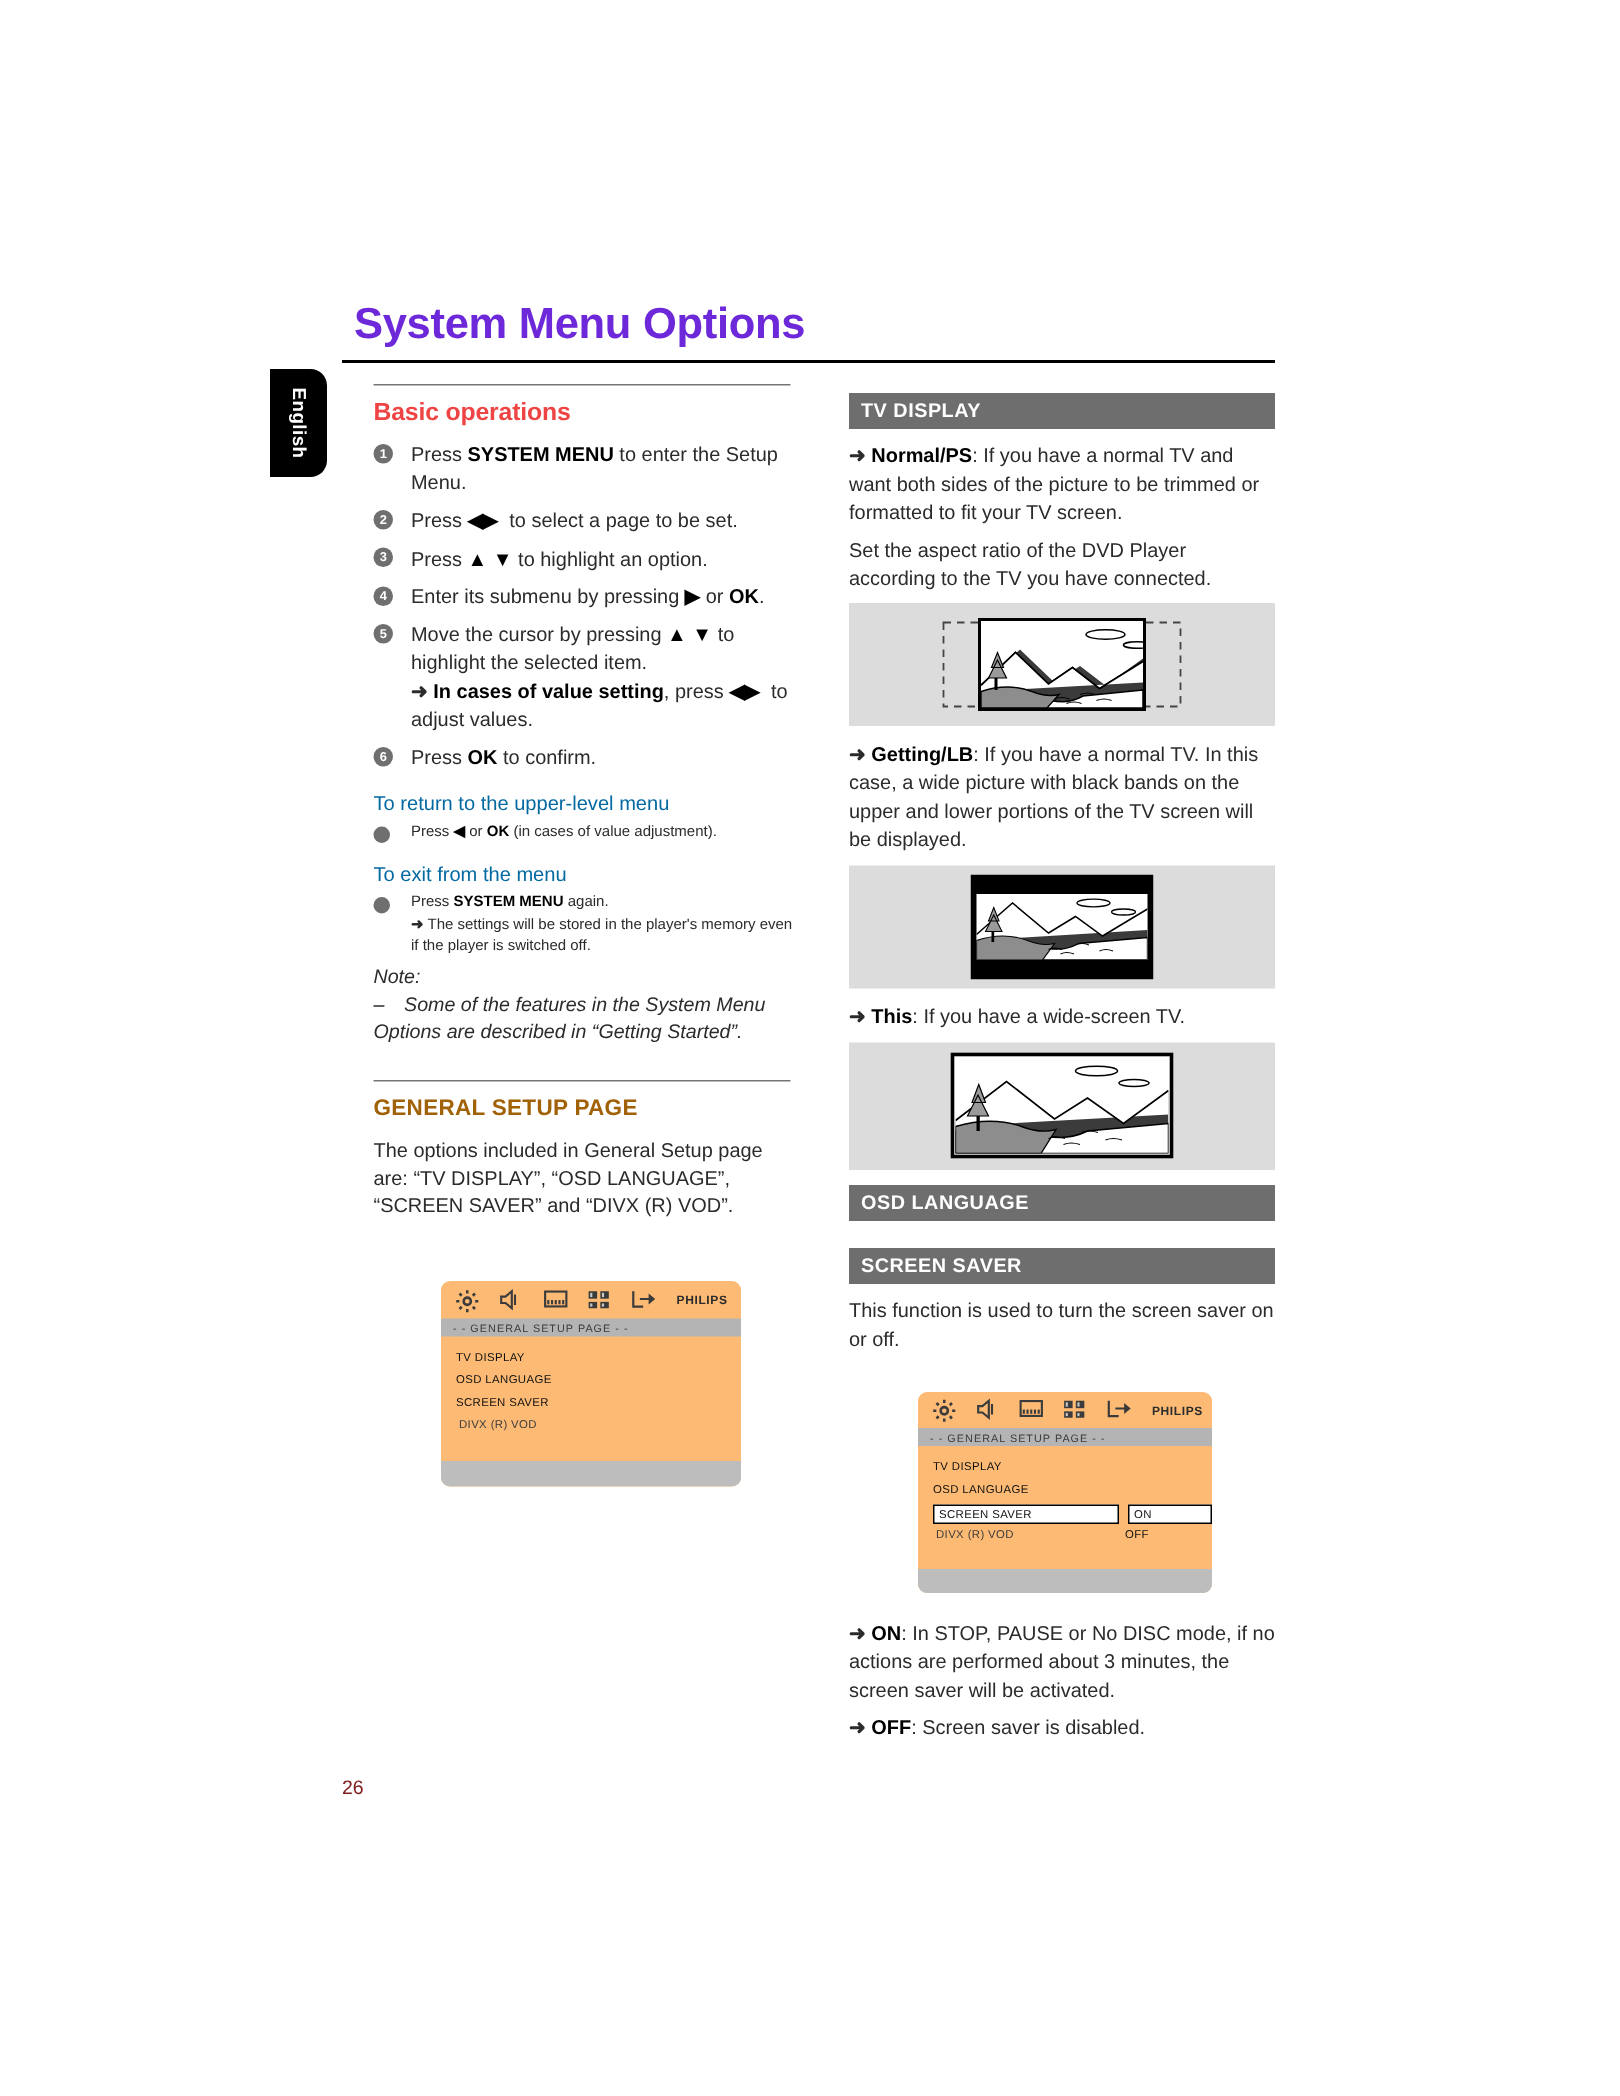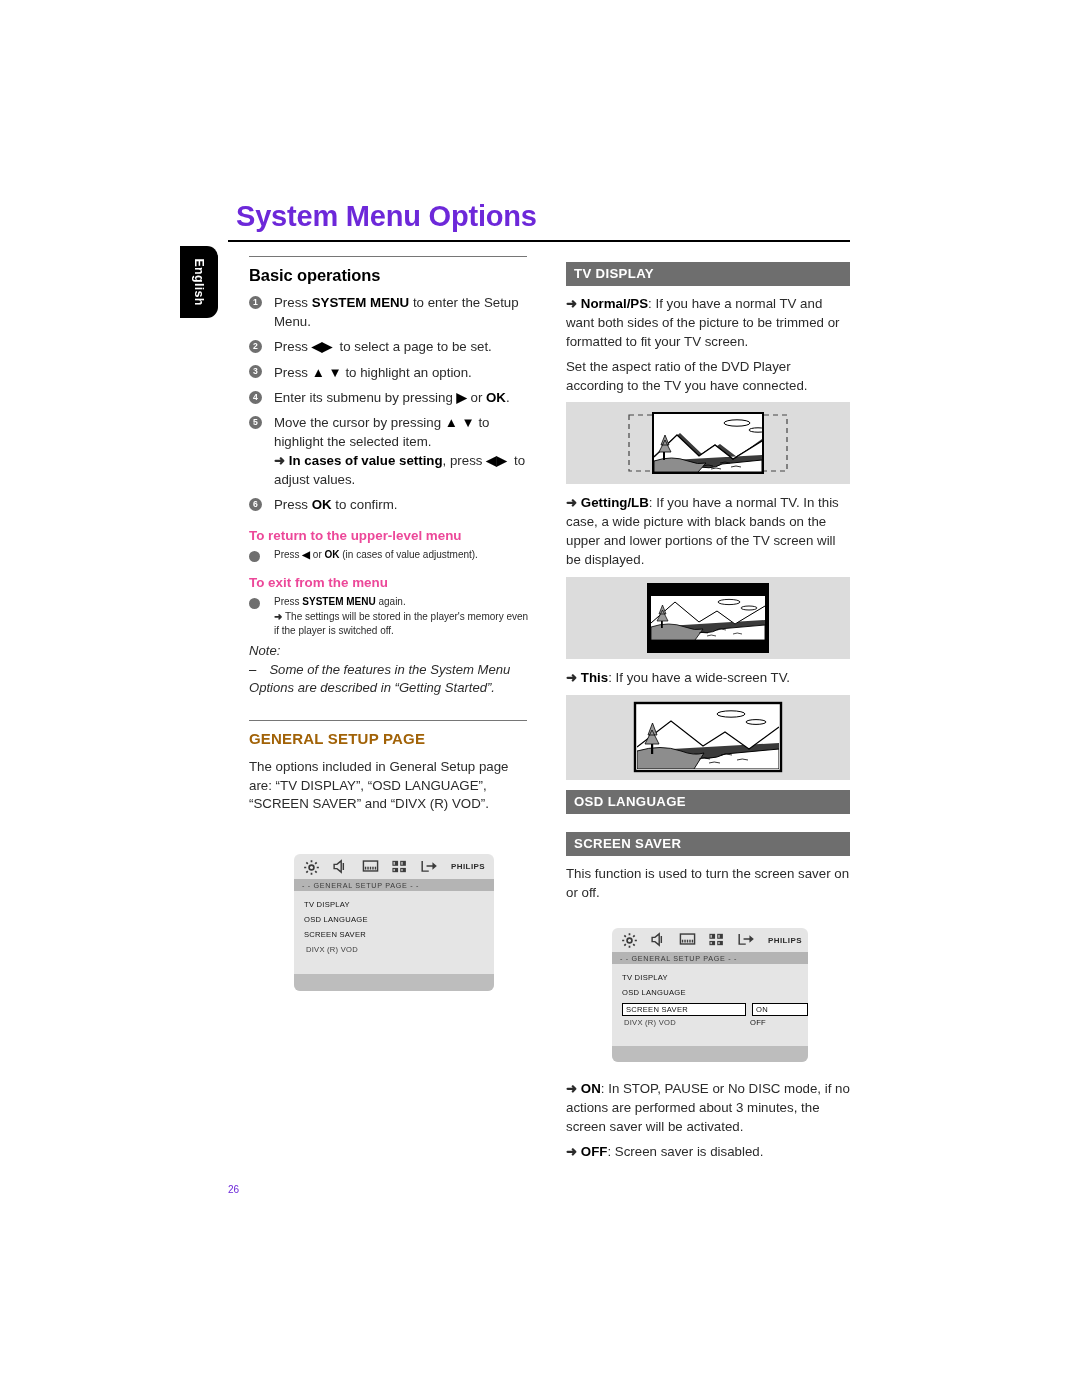--- a/index.html
+++ b/index.html
@@ -32,21 +32,21 @@
     position:absolute;left:228px;top:240px;width:622px;height:2px;background:#000;
   }
 
   
   .col-left{position:absolute;left:249px;top:256px;width:286px;}
   .col-right{position:absolute;left:566px;top:262px;width:284px;}
 
   .sub-rule{height:1px;background:#767676;width:278px;margin-bottom:9px;}
 
   h2.sec{
-    font-size:16.5px;font-weight:bold;color:#000000;margin:0 0 9px 0;letter-spacing:-0.1px;
+    font-size:16.5px;font-weight:bold;color:#ef4444;margin:0 0 9px 0;letter-spacing:-0.1px;
   }
   h2.caps{
     font-size:15px;font-weight:bold;color:#a16207;margin:0 0 11px 0;letter-spacing:.2px;
   }
 
   
   .steps{margin:0;padding:0;list-style:none;}
   .steps li{
     position:relative;padding-left:25px;margin-bottom:6.5px;
     font-size:13.3px;line-height:1.42;color:#2b2b2b;
@@ -57,21 +57,21 @@
     display:flex;align-items:center;justify-content:center;line-height:1;
   }
   .dot{
     position:absolute;left:0;top:3px;width:11px;height:11px;border-radius:50%;
     background:#6f6f6f;
   }
   b{font-weight:bold;color:#000;}
   .arrow{font-weight:bold;}
 
   .hdr-sub{
-    font-size:13.4px;font-weight:bold;color:#ec4899;margin:13px 0 5px 0;
+    font-size:13.4px;font-weight:normal;color:#0369a1;margin:13px 0 5px 0;
   }
   .bullet-line{
     position:relative;padding-left:25px;font-size:10px;line-height:1.42;color:#2b2b2b;
     margin-bottom:4px;
   }
   .note{
     margin-top:1px;font-style:italic;font-size:13.1px;line-height:1.42;color:#2b2b2b;
   }
   p.body{font-size:13.3px;line-height:1.42;color:#2b2b2b;margin:0 0 6px 0;}
 
@@ -82,21 +82,21 @@
   }
 
   
   .tvpanel{background:#dcdcdc;width:284px;display:flex;align-items:center;justify-content:center;}
   .tvpanel.p1{height:82px;margin:7px 0 10px 0;}
   .tvpanel.p2{height:82px;margin:7px 0 10px 0;}
   .tvpanel.p3{height:85px;margin:7px 0 10px 0;}
 
   
   .osd{
-    background:#e5e5e5;border-radius:6px;position:relative;overflow:hidden;
+    background:#fdba74;border-radius:6px;position:relative;overflow:hidden;
     font-family:"Liberation Sans", sans-serif;
   }
   .osd-left{position:absolute;left:294px;top:854px;width:200px;height:137px;}
   .osd-right{position:absolute;left:612px;top:928px;width:196px;height:134px;}
   .osd-iconbar{
     height:25px;display:flex;align-items:center;padding:0 9px;gap:0;
   }
   .osd-right .osd-iconbar{height:24px;}
   .osd-icon{width:20px;height:16px;position:relative;margin-right:12px;}
   .osd-brand{
@@ -116,21 +116,21 @@
   }
   .osd-box.wide{width:116px;}
   .osd-box.narrow{width:48px;margin-left:6px;}
   .osd-foot{
     position:absolute;left:0;right:0;bottom:0;height:17px;background:#bdbdbd;
   }
   .osd-right .osd-foot{height:16px;}
 
   
   .pageno{
-    position:absolute;left:228px;top:1184px;font-size:10px;color:#6d28d9;text-align:center;
+    position:absolute;left:228px;top:1184px;font-size:13px;color:#7f1d1d;text-align:center;
   }
 </style>
 </head>
 <body>
 
 <div class="page">
 
   <div class="lang-tab">
     <span>English</span>
   </div>

